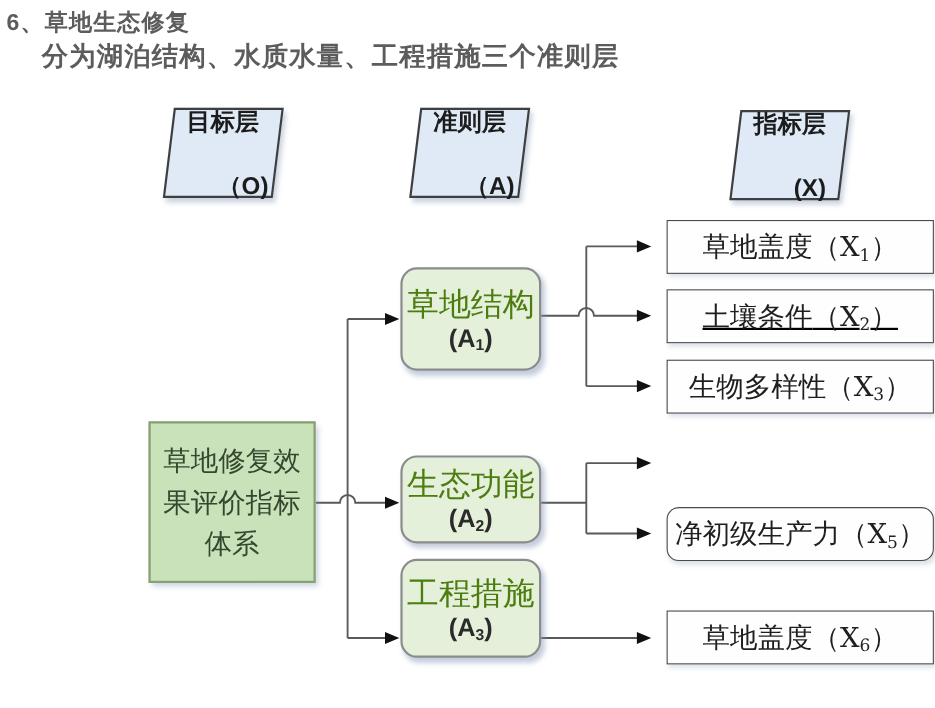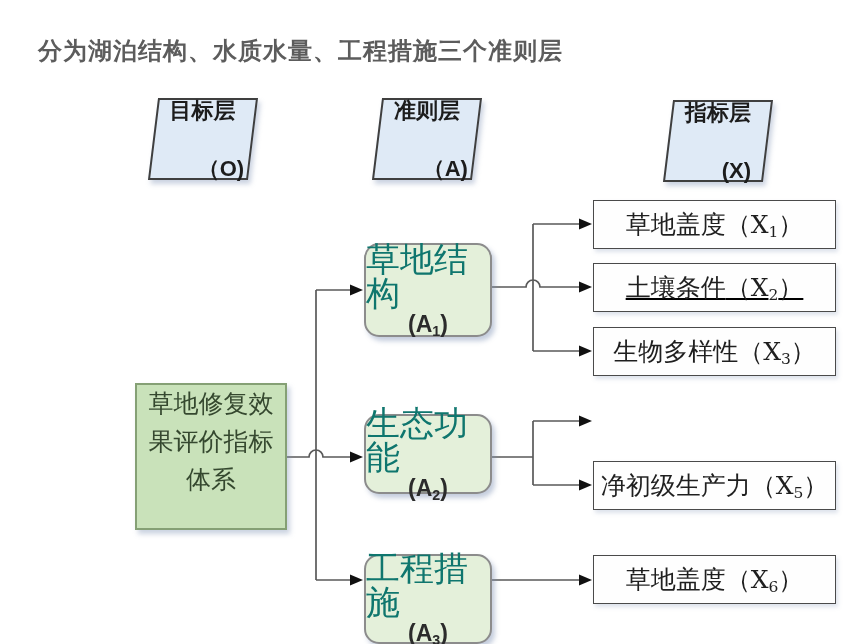--- a/index.html
+++ b/index.html
@@ -21,55 +21,56 @@
   .para-inner { transform:skewX(7deg); text-align:center; font-size:22px; font-weight:bold;
                 color:#1c1c1c; line-height:29px; white-space:pre; }
   .para1 { left:153px; top:98px; }
   .para2 { left:377px; top:98px; }
   .para3 { left:668px; top:100px; }
 
   
   .goal-box { position:absolute; left:135px; top:383px; width:152px; height:147px;
               background:#c9e2ba; border:2px solid #85a075;
               box-shadow:3px 4px 5px rgba(125,145,180,.40);
-              display:flex; align-items:flex-start; justify-content:center; }
+              display:flex; align-items:center; justify-content:center; }
   .goal-text { font-family:"DejaVu Serif","Liberation Serif",serif;
                font-size:25px; color:#35482f; text-align:center; line-height:38px; }
 
   
   .crit-box { position:absolute; left:364px; width:128px; background:#e4f0da;
               border:2px solid #8c8c8c; border-radius:15px;
               box-shadow:3px 4px 5px rgba(125,145,180,.45);
               display:flex; flex-direction:column; align-items:center; justify-content:center; }
   .crit1 { top:243px; height:94px; }
   .crit2 { top:414px; height:80px; }
-  .crit3 { top:554px; height:90px; }
-  .crit-name { font-family:"DejaVu Serif","Liberation Serif",serif; font-size:34px;
-               color:#0f766e; line-height:34px; }
+  .crit3 { top:508px; height:90px; }
+  .crit-name { font-family:"DejaVu Serif","Liberation Serif",serif; font-size:29px;
+               color:#4d7c0f; line-height:34px; }
   .crit-code { font-size:23px; color:#2b2b2b; line-height:28px; font-weight:bold; }
 
   
-  .ind-box { position:absolute; left:593px; width:243px; height:49px; background:#fefefe;
+  .ind-box { position:absolute; left:606px; width:243px; height:49px; background:#fefefe;
              border:1.5px solid #4a4a4a;
              box-shadow:2px 3px 4px rgba(125,145,180,.25);
              display:flex; align-items:center; justify-content:center; }
   .ind1 { top:200px; } .ind2 { top:263px;text-decoration:underline; } .ind3 { top:327px; }
-  .ind4 { top:397px; } .ind5 { top:461px; } .ind6 { top:555px; }
+  .ind4 { top:397px; } .ind5 { top:461px;border-radius:11px; } .ind6 { top:555px; }
   .ind-text { font-family:"DejaVu Serif","Liberation Serif",serif; font-size:25px;
               color:#1f1f1f; white-space:nowrap; }
 
   sub { font-size:62%; line-height:0; vertical-align:-0.25em; }
 
   .connectors { position:absolute; left:0; top:0; width:850px; height:644px; }
 </style>
 </head>
 <body>
 
 <div class="stage">
 
+  <div class="title">6、草地生态修复</div>
   <div class="subtitle">分为湖泊结构、水质水量、工程措施三个准则层</div>
 
   <svg class="connectors" viewBox="0 0 850 644" xmlns="http://www.w3.org/2000/svg">
     <g stroke="#595959" stroke-width="1.7" fill="none">
 
       <path d="M287,457 H309 A7,7 0 0 1 323,457 H351"></path>
 
       <path d="M316,290 V580"></path>
       <path d="M316,290 H351"></path>
       <path d="M316,580 H351"></path>

